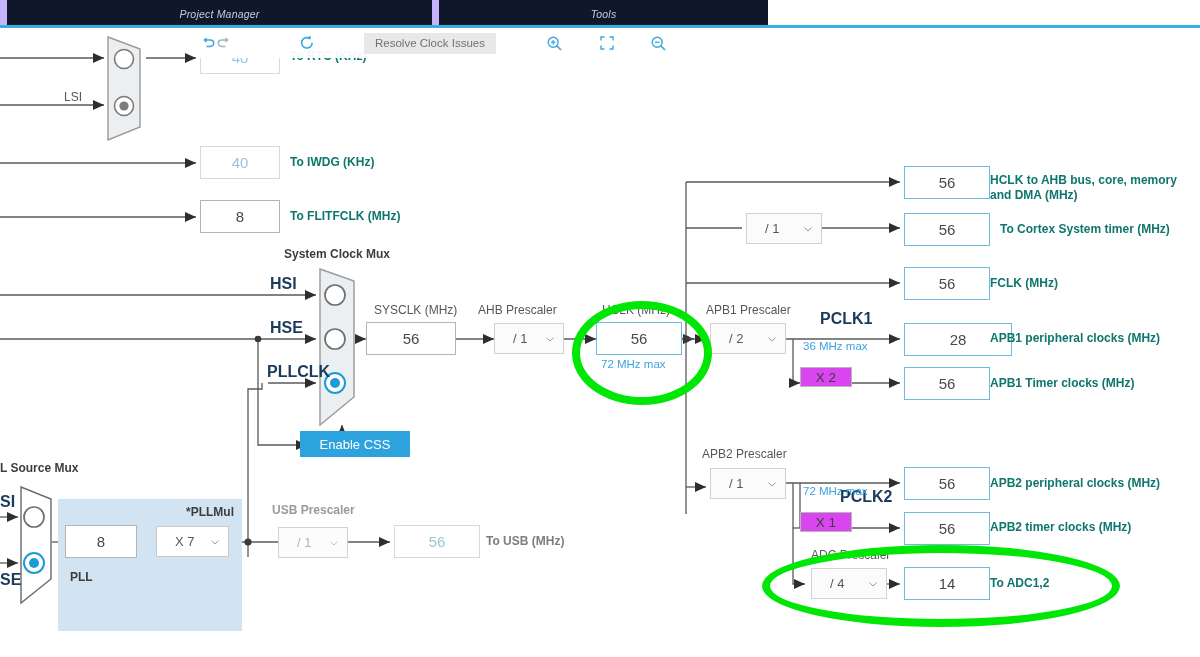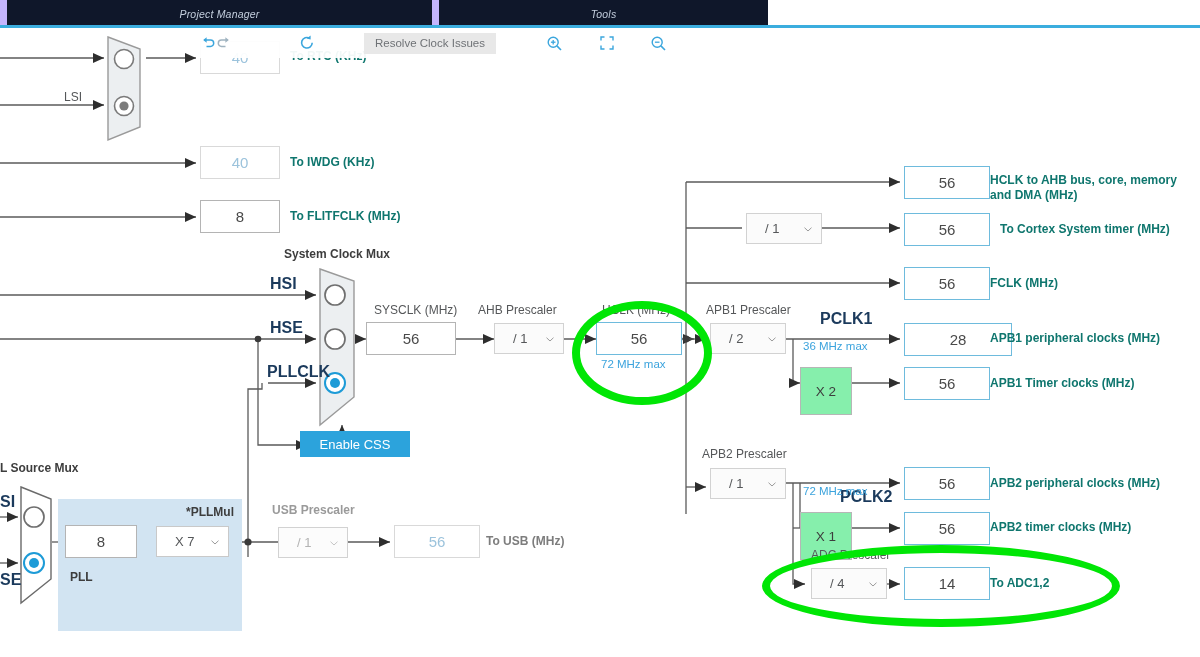--- a/index.html
+++ b/index.html
@@ -101,23 +101,23 @@
   .sel.dim { color: #b3b3b3; background: #fcfcfc; }
   .sel .caret {
     position: absolute; right: 10px; top: 50%; margin-top: -2px;
     width: 7px; height: 4px;
   }
   .sel .caret svg { display: block; }
 
   
   .mbox {
     position: absolute;
-    width: 52px; height: 48px;
+    width: 52px; height: 20px;
     border: 1px solid #b6b6b6;
-    background: #86efac;
+    background: #d946ef;
     color: #3d3d3d;
     font-size: 13.5px;
     display: flex; align-items: center; justify-content: center;
     z-index: 12;
   }
 
   
   .lbl {
     position: absolute;
     font-size: 12px;

